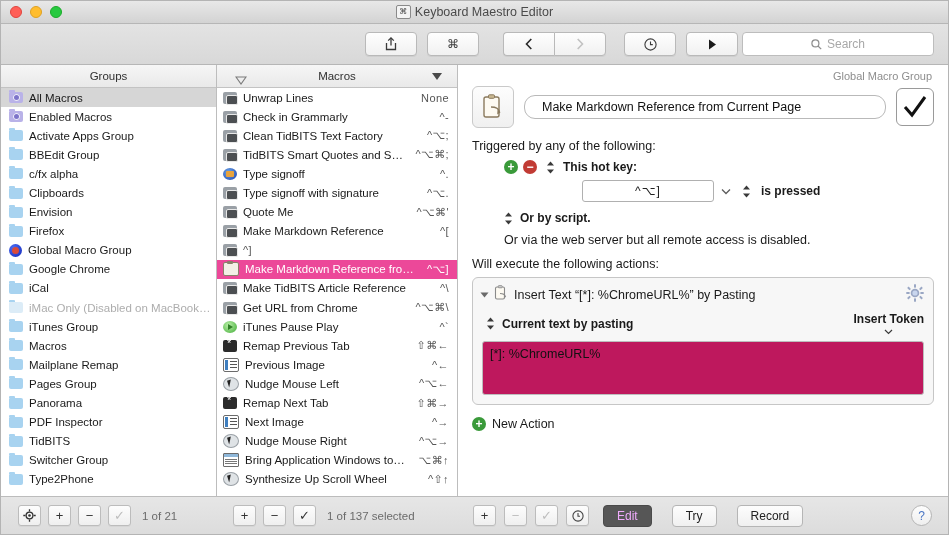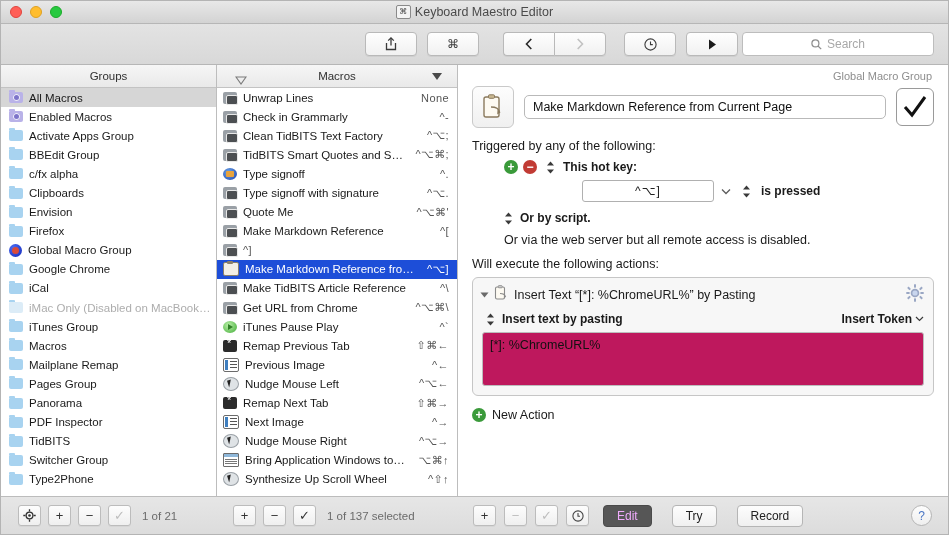--- a/index.html
+++ b/index.html
@@ -73,21 +73,21 @@
   .macros{width:240px;flex:0 0 240px;display:flex;flex-direction:column;
     border-right:1px solid #bdbdbd;background:#fff;min-height:0;}
   .macros .col-head .tri-l{position:absolute;left:18px;width:0;height:0;
     border-left:6px solid transparent;border-right:6px solid transparent;border-top:8px solid transparent;}
   .macros .col-head .tri-l svg,.macros .col-head .tri-r svg{display:block;}
   .macros .col-head .tri-l{border:none;}
   .macros .col-head .tri-r{position:absolute;right:14px;}
   .macros-list{flex:1;overflow:hidden;background:#fff;position:relative;}
   .mrow{height:19.1px;display:flex;align-items:center;padding:0 8px 0 6px;
     font-size:11.5px;color:#1a1a1a;gap:6px;}
-  .mrow.sel{background:#1d4ed8;color:#fff;}
+  .mrow.sel{background:#ec4899;color:#fff;}
   .mname{flex:1;white-space:nowrap;overflow:hidden;text-overflow:ellipsis;}
   .mkey{font-size:11px;color:#555;white-space:nowrap;letter-spacing:.4px;}
   .mrow.sel .mkey{color:#fff;}
   .micon{width:14px;height:12px;flex:0 0 14px;position:relative;}
   
   .ic-macro{background:#9aa0a6;border-radius:2px;}
   .ic-macro::before{content:"";position:absolute;left:3px;top:3px;right:-1px;bottom:-1px;
     background:#4c4f52;border-radius:2px;border:1px solid #e9e9e9;}
   .ic-app{background:radial-gradient(circle at 40% 35%,#6ba6ea,#1c3fa8);border-radius:50%;}
   .ic-app::after{content:"";position:absolute;left:3px;top:3px;width:8px;height:6px;
@@ -112,22 +112,22 @@
   .ic-clip::before{content:"";position:absolute;left:3px;top:-2px;width:6px;height:3px;
     background:#8a7f6a;border-radius:1px;}
 
   
   .detail{flex:1;display:flex;flex-direction:column;background:#fff;min-width:0;}
   .detail-inner{flex:1;padding:4px 14px 0 14px;min-height:0;position:relative;}
   .grp-label{text-align:right;font-size:11px;color:#8e8e8e;padding-right:2px;margin-top:1px;}
   .name-row{display:flex;align-items:center;gap:10px;margin-top:4px;}
   .macro-icon{width:40px;height:40px;border:1px solid #c9c9c9;border-radius:6px;
     background:linear-gradient(#fdfdfd,#f0f0f0);display:flex;align-items:center;justify-content:center;}
-  .name-field{flex:1;height:22px;border:1px solid #b9b9b9;border-radius:5px;background:#fff;
-    display:flex;align-items:center;padding:0 8px;font-size:12.5px;color:#111;}
+  .name-field{flex:1;height:22px;border:1px solid #b9b9b9;border-radius:11px;background:#fff;
+    display:flex;align-items:center;padding:0 17px;font-size:12.5px;color:#111;}
   .enabled-box{width:36px;height:36px;border:1px solid #9a9a9a;border-radius:6px;background:#fff;
     display:flex;align-items:center;justify-content:center;}
 
   .sec-label{font-size:12.5px;color:#1a1a1a;margin-top:11px;}
   .trigger-row{display:flex;align-items:center;gap:5px;margin-top:7px;padding-left:32px;}
   .pm{width:14px;height:14px;border-radius:50%;display:flex;align-items:center;justify-content:center;
     color:#fff;font-size:12px;line-height:1;font-weight:bold;}
   .pm.add{background:#3a9a3a;}
   .pm.rem{background:#c13b34;}
   .stepper{display:inline-flex;flex-direction:column;line-height:0;margin:0 3px 0 4px;}
@@ -144,21 +144,21 @@
   .action-box{margin-top:6px;border:1px solid #c6c6c6;border-radius:6px;background:#f7f7f7;
     padding:7px 9px 9px 9px;position:relative;}
   .action-head{display:flex;align-items:center;gap:6px;}
   .disc{width:0;height:0;border-left:5px solid #6a6a6a;border-top:4px solid transparent;
     border-bottom:4px solid transparent;transform:rotate(90deg);margin-right:1px;}
   .act-title{font-size:12.5px;color:#1a1a1a;}
   .gear-ic{position:absolute;right:9px;top:6px;}
   .act-sub{display:flex;align-items:center;margin-top:7px;}
   .act-sub .left{display:flex;align-items:center;gap:4px;}
   .act-sub .right{margin-left:auto;font-size:12px;font-weight:bold;color:#1a1a1a;display:flex;
-    align-items:center;gap:3px;}
+    align-items:center;gap:3px;flex-direction:column;}
   .act-text{margin-top:6px;height:42px;border:1px solid #bdbdbd;border-radius:3px;background:#be185d;
     padding:5px 7px;font-size:12.5px;color:#111;}
   .new-action{display:flex;align-items:center;gap:6px;margin-top:12px;}
   .new-action .lbl{font-size:12.5px;color:#1a1a1a;}
 
   
   .bottom{height:37px;flex:0 0 37px;background:linear-gradient(#e6e6e6,#dcdcdc);
     border-top:1px solid #bcbcbc;display:flex;align-items:center;}
   .bseg{display:flex;align-items:center;height:100%;}
   .bseg.g1{width:215px;flex:0 0 215px;padding-left:17px;box-sizing:border-box;gap:7px;}
@@ -561,21 +561,21 @@
             </span>
           </div>
           <div class="act-sub">
             <span class="left">
               <span class="stepper">
                 <svg width="9" height="13" viewBox="0 0 9 13">
                   <path d="M4.5 0.5 L8 4.5 L1 4.5 Z" fill="#3a3a3a"></path>
                   <path d="M4.5 12.5 L1 8.5 L8 8.5 Z" fill="#3a3a3a"></path>
                 </svg>
               </span>
-              <span class="bold-lbl">Insert text by pasting</span>
+              <span class="bold-lbl">Current text by pasting</span>
             </span>
             <span class="right">
               <span>Insert Token</span>
               <svg width="9" height="6" viewBox="0 0 9 6">
                 <path d="M1 1 L4.5 4.5 L8 1" stroke="#3a3a3a" stroke-width="1.2" fill="none"></path>
               </svg>
             </span>
           </div>
           <div class="act-text">
             <span>[*]: %ChromeURL%</span>

